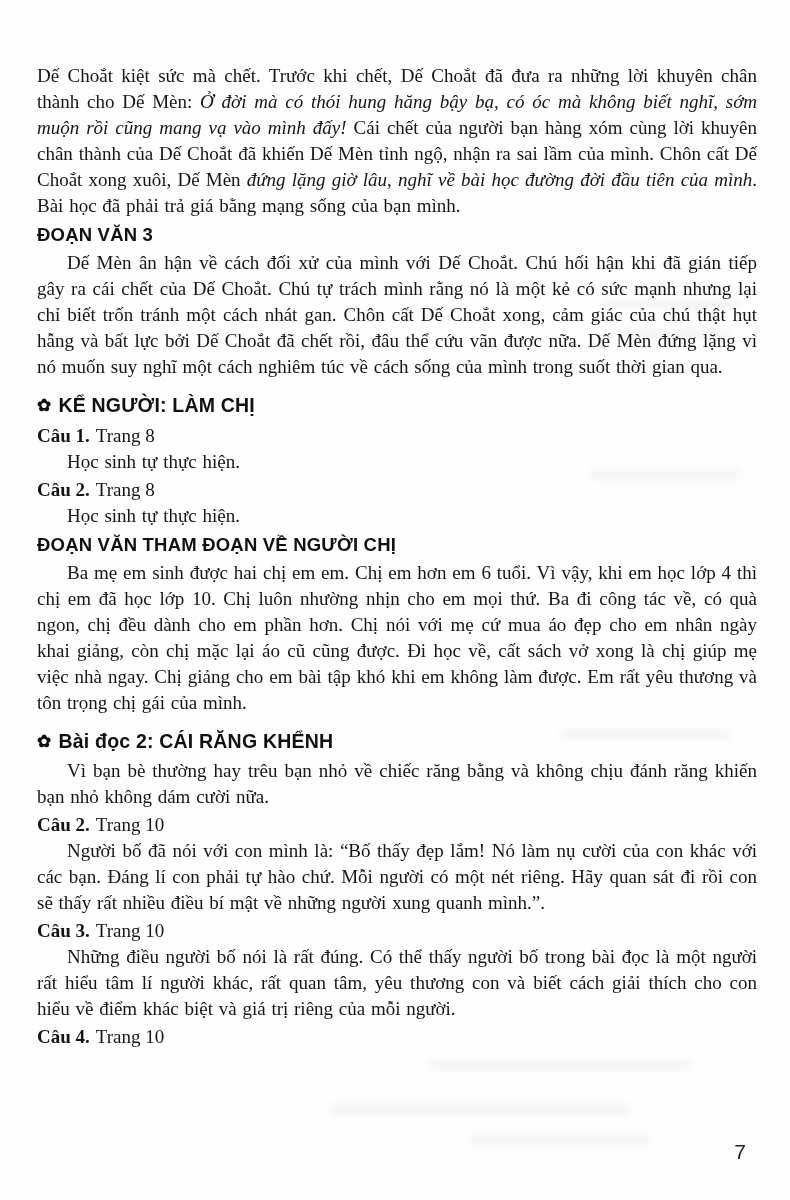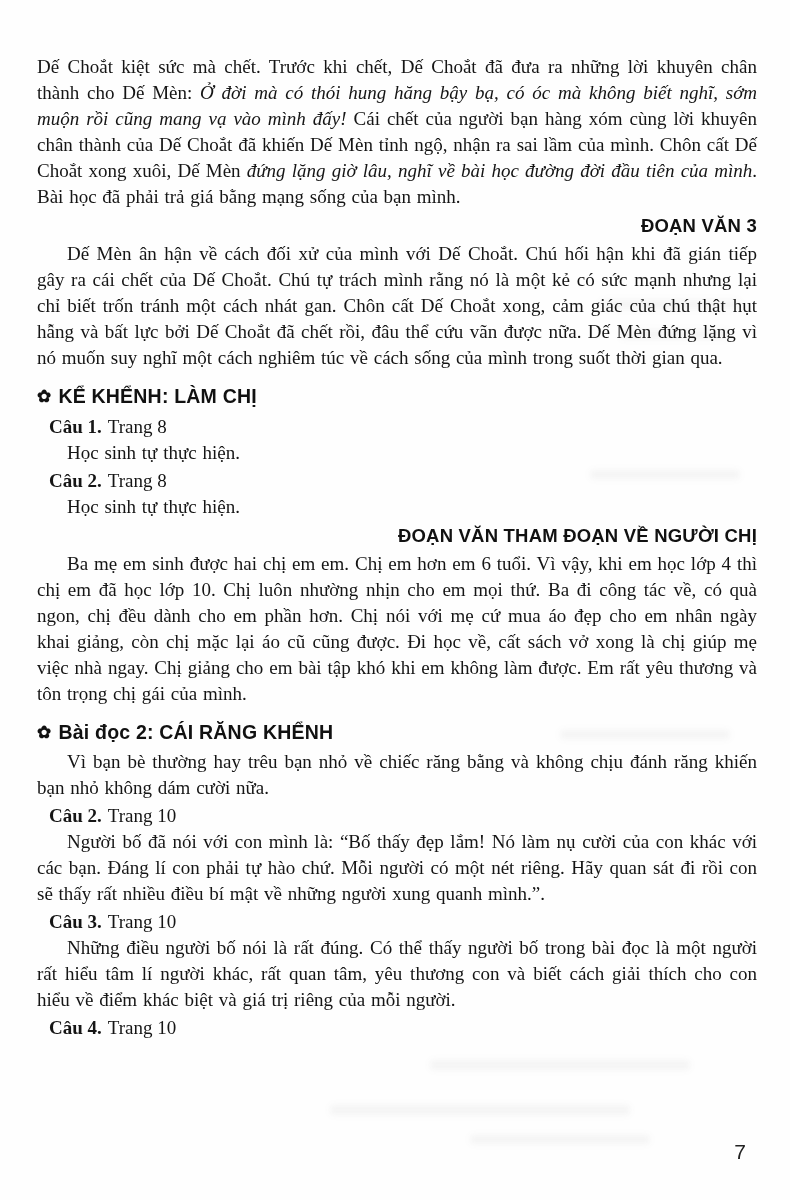--- a/index.html
+++ b/index.html
@@ -6,52 +6,52 @@
   body {
     width: 790px; height: 1200px;
     background: #fefefe;
     position: relative;
     overflow: hidden;
     font-family: "Liberation Serif", serif;
     color: #151515;
   }
   .page-content {
     position: absolute;
-    left: 37px; top: 54px;
+    left: 37px; top: 63px;
     width: 720px;
   }
   p.body {
     margin: 0;
     font-size: 19px;
     line-height: 26px;
     text-align: justify;
     word-spacing: 1px;
   }
   p.body.indent { text-indent: 30px; }
   em { font-style: italic; }
   h2.center-heading {
     margin: 5px 0 4px 0;
-    text-align: right;
+    text-align: left;
     font-family: "Liberation Sans", sans-serif;
     font-size: 18.5px;
     font-weight: bold;
     color: #111;
     letter-spacing: 0.2px;
   }
   h3.section-heading {
     margin: 14px 0 5px 0;
     font-family: "Liberation Sans", sans-serif;
     font-size: 19.5px;
     font-weight: bold;
     color: #111;
     letter-spacing: 0.2px;
   }
   .flower { font-size: 17px; margin-right: 7px; position: relative; top: -1px; }
   p.qline {
-    margin: 1px 0 0 12px;
+    margin: 1px 0 0 0;
     font-size: 19px;
     line-height: 27px;
   }
   p.qline b { font-weight: bold; margin-right: 6px; }
   .page-number {
     position: absolute;
     right: 44px; top: 1140px;
     font-family: "Liberation Sans", sans-serif;
     font-size: 21px;
     color: #222;
@@ -68,21 +68,21 @@
 </head>
 <body>
 
 <main class="page-content">
 
   <p class="body"><span>Dế Choắt kiệt sức mà chết. Trước khi chết, Dế Choắt đã đưa ra những lời khuyên chân thành cho Dế Mèn: </span><em>Ở đời mà có thói hung hăng bậy bạ, có óc mà không biết nghĩ, sớm muộn rồi cũng mang vạ vào mình đấy!</em><span> Cái chết của người bạn hàng xóm cùng lời khuyên chân thành của Dế Choắt đã khiến Dế Mèn tỉnh ngộ, nhận ra sai lầm của mình. Chôn cất Dế Choắt xong xuôi, Dế Mèn </span><em>đứng lặng giờ lâu, nghĩ về bài học đường đời đầu tiên của mình</em><span>. Bài học đã phải trả giá bằng mạng sống của bạn mình.</span></p>
 
   <h2 class="center-heading">ĐOẠN VĂN 3</h2>
   <p class="body indent">Dế Mèn ân hận về cách đối xử của mình với Dế Choắt. Chú hối hận khi đã gián tiếp gây ra cái chết của Dế Choắt. Chú tự trách mình rằng nó là một kẻ có sức mạnh nhưng lại chỉ biết trốn tránh một cách nhát gan. Chôn cất Dế Choắt xong, cảm giác của chú thật hụt hẫng và bất lực bởi Dế Choắt đã chết rồi, đâu thể cứu vãn được nữa. Dế Mèn đứng lặng vì nó muốn suy nghĩ một cách nghiêm túc về cách sống của mình trong suốt thời gian qua.</p>
 
-  <h3 class="section-heading"><span class="flower">✿</span><span>KỂ KHỂNH: LÀM CHỊ</span></h3>
+  <h3 class="section-heading"><span class="flower">✿</span><span>KỂ NGƯỜI: LÀM CHỊ</span></h3>
 
   <p class="qline"><b>Câu 1.</b><span>Trang 8</span></p>
   <p class="body indent">Học sinh tự thực hiện.</p>
 
   <p class="qline"><b>Câu 2.</b><span>Trang 8</span></p>
   <p class="body indent">Học sinh tự thực hiện.</p>
 
   <h2 class="center-heading">ĐOẠN VĂN THAM ĐOẠN VỀ NGƯỜI CHỊ</h2>
   <p class="body indent">Ba mẹ em sinh được hai chị em em. Chị em hơn em 6 tuổi. Vì vậy, khi em học lớp 4 thì chị em đã học lớp 10. Chị luôn nhường nhịn cho em mọi thứ. Ba đi công tác về, có quà ngon, chị đều dành cho em phần hơn. Chị nói với mẹ cứ mua áo đẹp cho em nhân ngày khai giảng, còn chị mặc lại áo cũ cũng được. Đi học về, cất sách vở xong là chị giúp mẹ việc nhà ngay. Chị giảng cho em bài tập khó khi em không làm được. Em rất yêu thương và tôn trọng chị gái của mình.</p>
 

